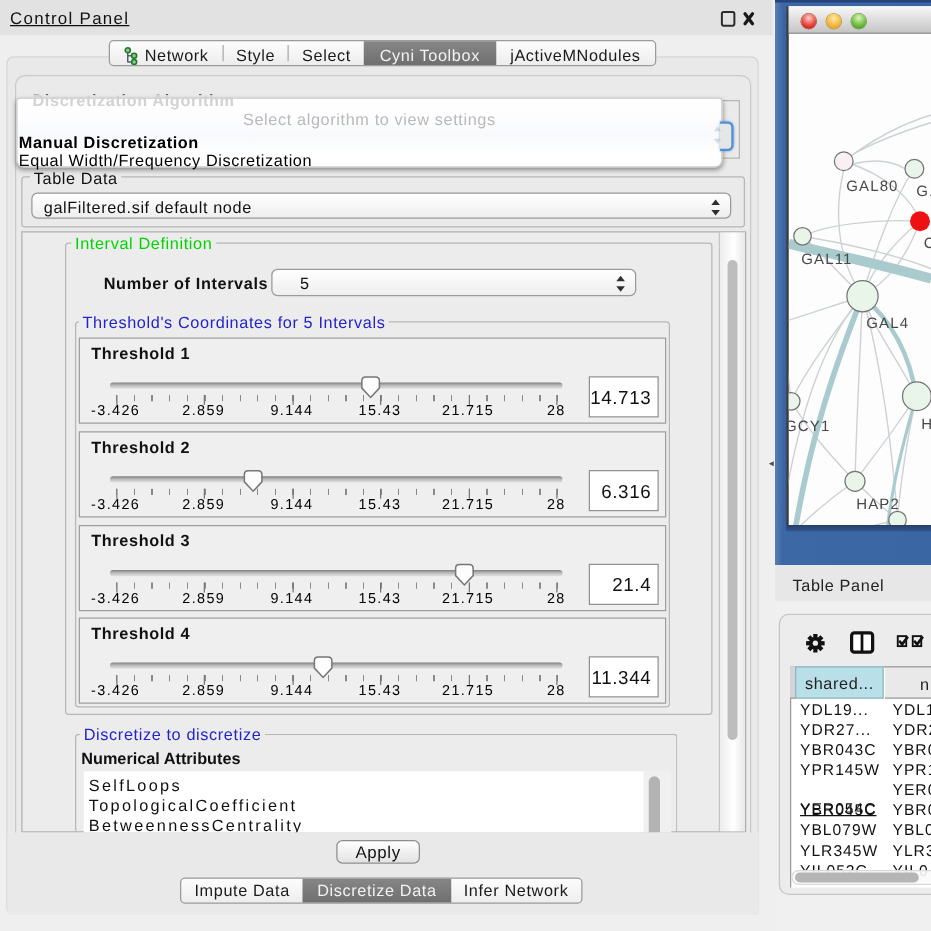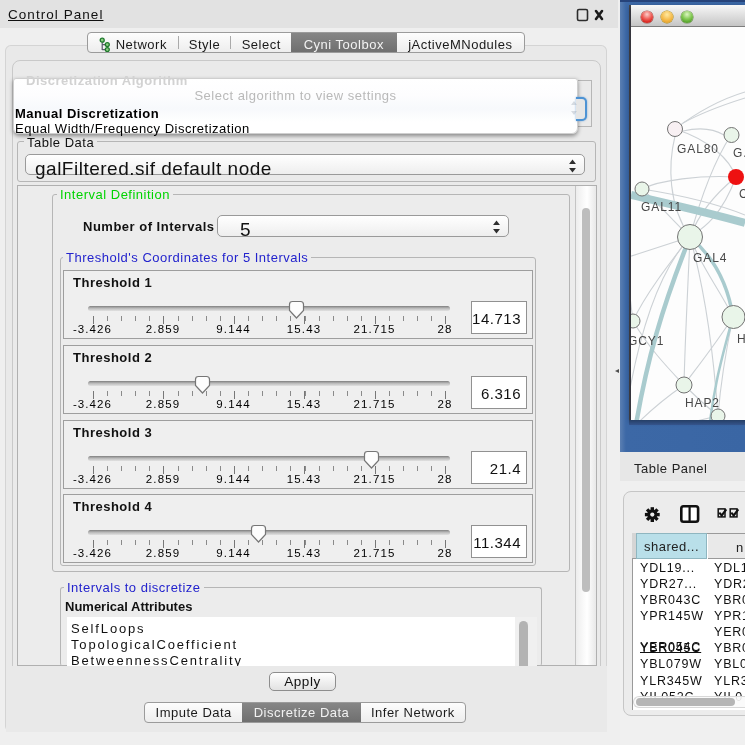--- a/index.html
+++ b/index.html
@@ -18,21 +18,21 @@
 #tabstrip .sel { background:linear-gradient(#868686,#6f6f6f); color:#f2f2f2; }
 
 
 #container { left:5px; top:45px; width:602px; height:687px; background:#e9e9e9; border-radius:6px; box-shadow:0 0 0 1px #d4d4d4 inset; }
 #innerpanel { left:7px; top:15px; width:589px; height:637px; background:#eaeaea; border:1px solid #c9c9c9; border-radius:8px; }
 
 .groupbox { position:absolute; border:1px solid #b6b6b6; border-radius:3px; }
 .grouptitle { position:absolute; font-size:13px; background:#eaeaea; padding:0 3px; }
 
 
-.combo { position:absolute; border:1px solid #9a9a9a; border-radius:5px; background:linear-gradient(#ffffff,#eeeeee); font-size:19px; color:#111; }
+.combo { position:absolute; border:1px solid #9a9a9a; border-radius:5px; background:linear-gradient(#ffffff,#eeeeee); font-size:13px; color:#111; }
 .combo .txt { position:absolute; left:9px; top:3px; }
 .arrows { position:absolute; width:9px; height:14px; }
 
 
 .tpanel { position:absolute; left:63px; width:470px; height:69px; border:1px solid #9e9e9e; background:#efefef; }
 .tpanel .ttl { position:absolute; left:9px; top:4px; font-size:13px; font-weight:bold; color:#111; }
 .groove { position:absolute; left:24px; top:35px; width:362px; height:5px; border-radius:2.5px; background:linear-gradient(#7e7e7e,#b9b9b9 45%,#e2e2e2); }
 .minticks { position:absolute; left:28.5px; top:45px; width:354px; height:5px; background:repeating-linear-gradient(90deg,#8a8a8a 0 1px,transparent 1px 14.1px); }
 .majtick { position:absolute; top:45px; width:1px; height:8px; background:#777; }
 .slabel { position:absolute; top:52px; font-size:11.5px; color:#000; transform:translateX(-50%); letter-spacing:1.1px; }
@@ -132,21 +132,21 @@
   <svg class="arrows" style="right:7px; top:3.5px;" width="8" height="13" viewBox="0 0 8 13">
       <path d="M4 0.5 L7.2 4.6 H0.8 Z" fill="#2e2e2e"></path>
       <path d="M4 12.5 L7.2 8.4 H0.8 Z" fill="#2e2e2e"></path>
     </svg>
 </div>
 
 <div class="abs groupbox" style="left:60px; top:257px; width:476px; height:309px;"></div>
 <div class="abs grouptitle" style="left:63px; top:250px; color:#2323cd; background:#ececec;">Threshold's Coordinates for 5 Intervals</div>
 
 <div class="abs groupbox" style="left:60px; top:587px; width:482px; height:79px; border-bottom:none;"></div>
-<div class="abs grouptitle" style="left:64px; top:580px; color:#2323cd; background:#ececec;">Intervals to discretize</div>
+<div class="abs grouptitle" style="left:64px; top:580px; color:#2323cd; background:#ececec;">Discretize to discretize</div>
 <div class="abs" style="left:65px; top:599px; font-size:13px; font-weight:bold; color:#111; letter-spacing:0;">Numerical Attributes</div>
 <div class="abs" style="left:67px; top:617px; width:448px; height:49px; background:#fff; overflow:hidden;">
   <div style="font-size:13px; color:#111; padding-left:4px; line-height:16px; padding-top:3.5px; letter-spacing:1.85px;">SelfLoops<br>TopologicalCoefficient<br>BetweennessCentrality</div>
 </div>
 <div class="abs" style="left:515px; top:617px; width:22px; height:49px; background:#f0f0f0;"></div>
 <div class="abs vthumb" style="left:518.5px; top:621px; width:9.5px; height:45px; border-radius:4.5px 4.5px 0 0; background:#b3b3b3;"></div>
 
 <div class="abs" style="left:6px; top:666px; width:601px; height:66px; background:#e9e9e9;"></div>
 
 <div class="abs" style="left:269px; top:672px; width:67px; height:19px; border:1px solid #8e8e8e; border-radius:5px; background:linear-gradient(#ffffff,#e2e2e2); font-size:13.5px; color:#111; text-align:center; padding-top:1px;">Apply</div>

